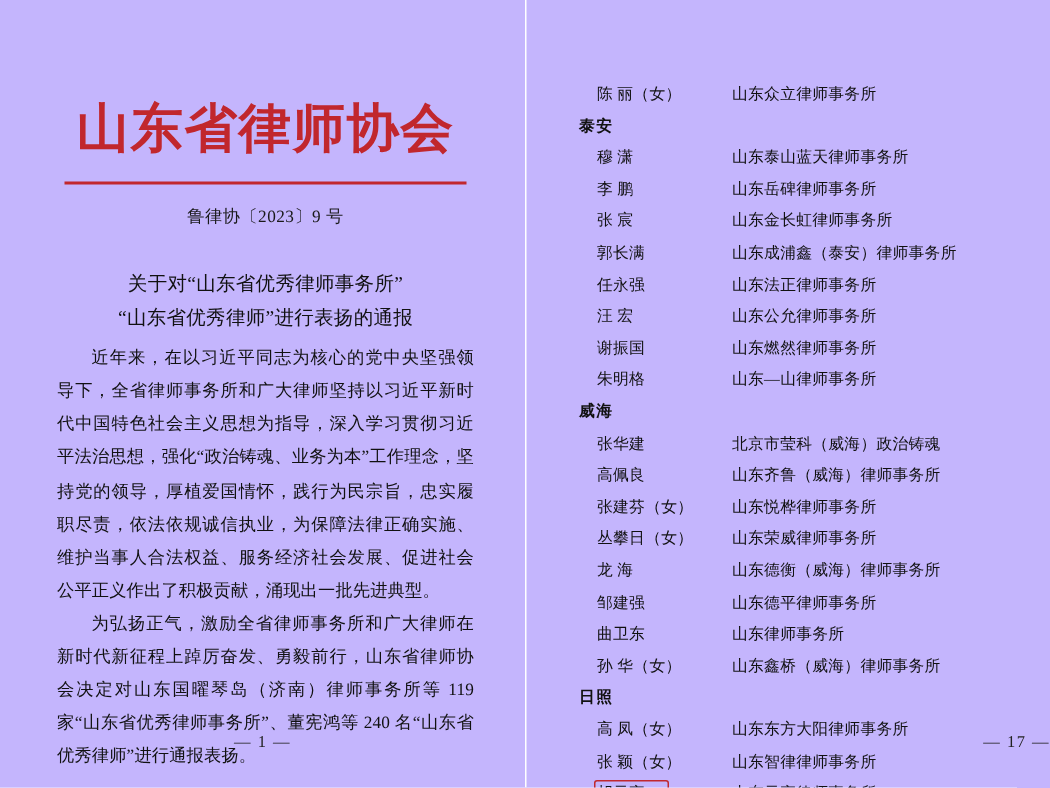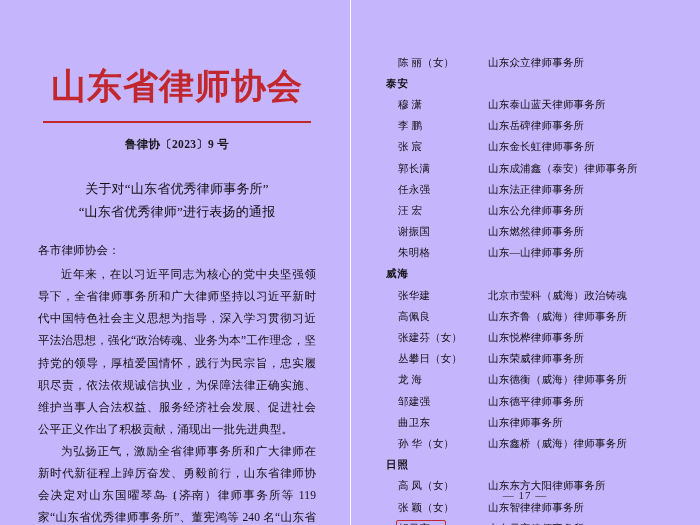--- a/index.html
+++ b/index.html
@@ -45,21 +45,21 @@
     margin: 16px auto 0 auto;
     width: 268px;
     height: 2px;
     background: #c1272d;
   }
   .doc-number {
     margin-top: 14px;
     text-align: center;
     font-size: 11.5px;
     color: #1a1a1a;
-    font-weight: bold;
+    font-weight: normal;
     letter-spacing: 0.3px;
   }
   .doc-title {
     margin-top: 26px;
     text-align: center;
     font-weight: normal;
     font-size: 13px;
     line-height: 1.75;
     color: #111;
     letter-spacing: 0.2px;
@@ -140,21 +140,21 @@
     width: 54px;
     height: 17px;
     box-sizing: border-box;
     pointer-events: none;
   }
   .folio-right {
     position: absolute;
     left: 0;
     right: 0;
     bottom: 24px;
-    text-align: center;
+    text-align: right;
     font-size: 11px;
     color: #222;
     letter-spacing: 1px;
   }
   .gutter {
     position: absolute;
     left: 350px;
     top: 0;
     width: 1px;
     height: 525px;
@@ -173,21 +173,20 @@
       <div class="masthead-rule"></div>
     </div>
 
     <div class="doc-number">鲁律协〔2023〕9 号</div>
 
     <div class="doc-title">
       <div>关于对“山东省优秀律师事务所”</div>
       <div>“山东省优秀律师”进行表扬的通报</div>
     </div>
 
-    <div class="salutation">各市律师协会：</div>
 
     <div class="body-text">
       <p>近年来，在以习近平同志为核心的党中央坚强领导下，全省律师事务所和广大律师坚持以习近平新时代中国特色社会主义思想为指导，深入学习贯彻习近平法治思想，强化“政治铸魂、业务为本”工作理念，坚持党的领导，厚植爱国情怀，践行为民宗旨，忠实履职尽责，依法依规诚信执业，为保障法律正确实施、维护当事人合法权益、服务经济社会发展、促进社会公平正义作出了积极贡献，涌现出一批先进典型。</p>
       <p>为弘扬正气，激励全省律师事务所和广大律师在新时代新征程上踔厉奋发、勇毅前行，山东省律师协会决定对山东国曜琴岛（济南）律师事务所等 119 家“山东省优秀律师事务所”、董宪鸿等 240 名“山东省优秀律师”进行通报表扬。</p>
     </div>
 
     <div class="folio-left">— 1 —</div>
   </div>
 
   <div class="gutter"></div>

